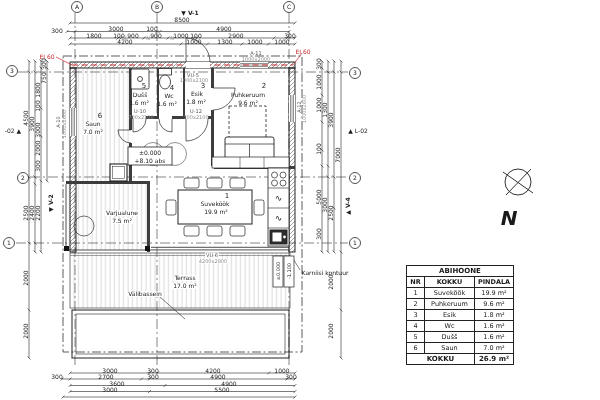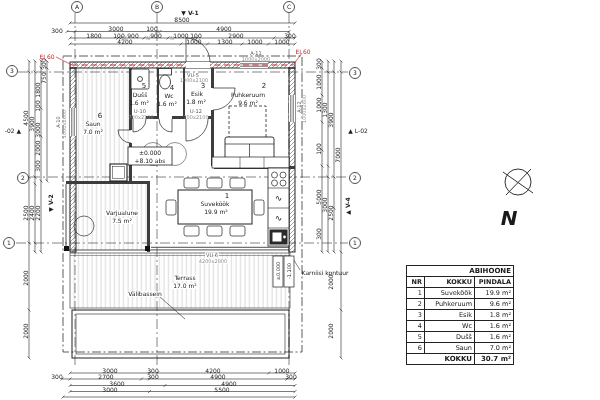--- a/index.html
+++ b/index.html
@@ -14,21 +14,21 @@
   .gray{color:#8f8f8f;}
   .dgray{color:#555;}
   .red{color:#c3272b;}
   .b{font-weight:bold;}
   .halo{background:#fff;padding:0 1px;}
   .north-n{font-size:20px;font-style:italic;font-weight:bold;}
   .wave{font-size:9px;}
   
   #abitable{position:absolute;left:406px;top:265px;width:108px;border-collapse:collapse;
             font-size:6.5px;background:#fff;}
-  #abitable td,#abitable th{border:1px solid #222;padding:1px 2px;text-align:right;height:8px;}
+  #abitable td,#abitable th{border:1px solid #222;padding:1px 2px;text-align:center;height:8px;}
   #abitable .ttl{font-weight:bold;font-size:7px;}
   #abitable .nr{width:13px;margin-left:45px;}
   #abitable .ar{width:34px;}
 </style>
 </head>
 <body>
 
 <div id="stage">
 
   <svg width="600" height="400" viewBox="0 0 600 400">
@@ -395,18 +395,18 @@
         <td>Dušš</td>
         <td>1.6 m²</td>
       </tr>
       <tr>
         <td>6</td>
         <td>Saun</td>
         <td>7.0 m²</td>
       </tr>
       <tr>
         <td class="ttl" colspan="2">KOKKU</td>
-        <td class="ttl">30.7 m²</td>
+        <td class="ttl">26.9 m²</td>
       </tr>
     </tbody>
   </table>
 
 </div>
 
 </body></html>

